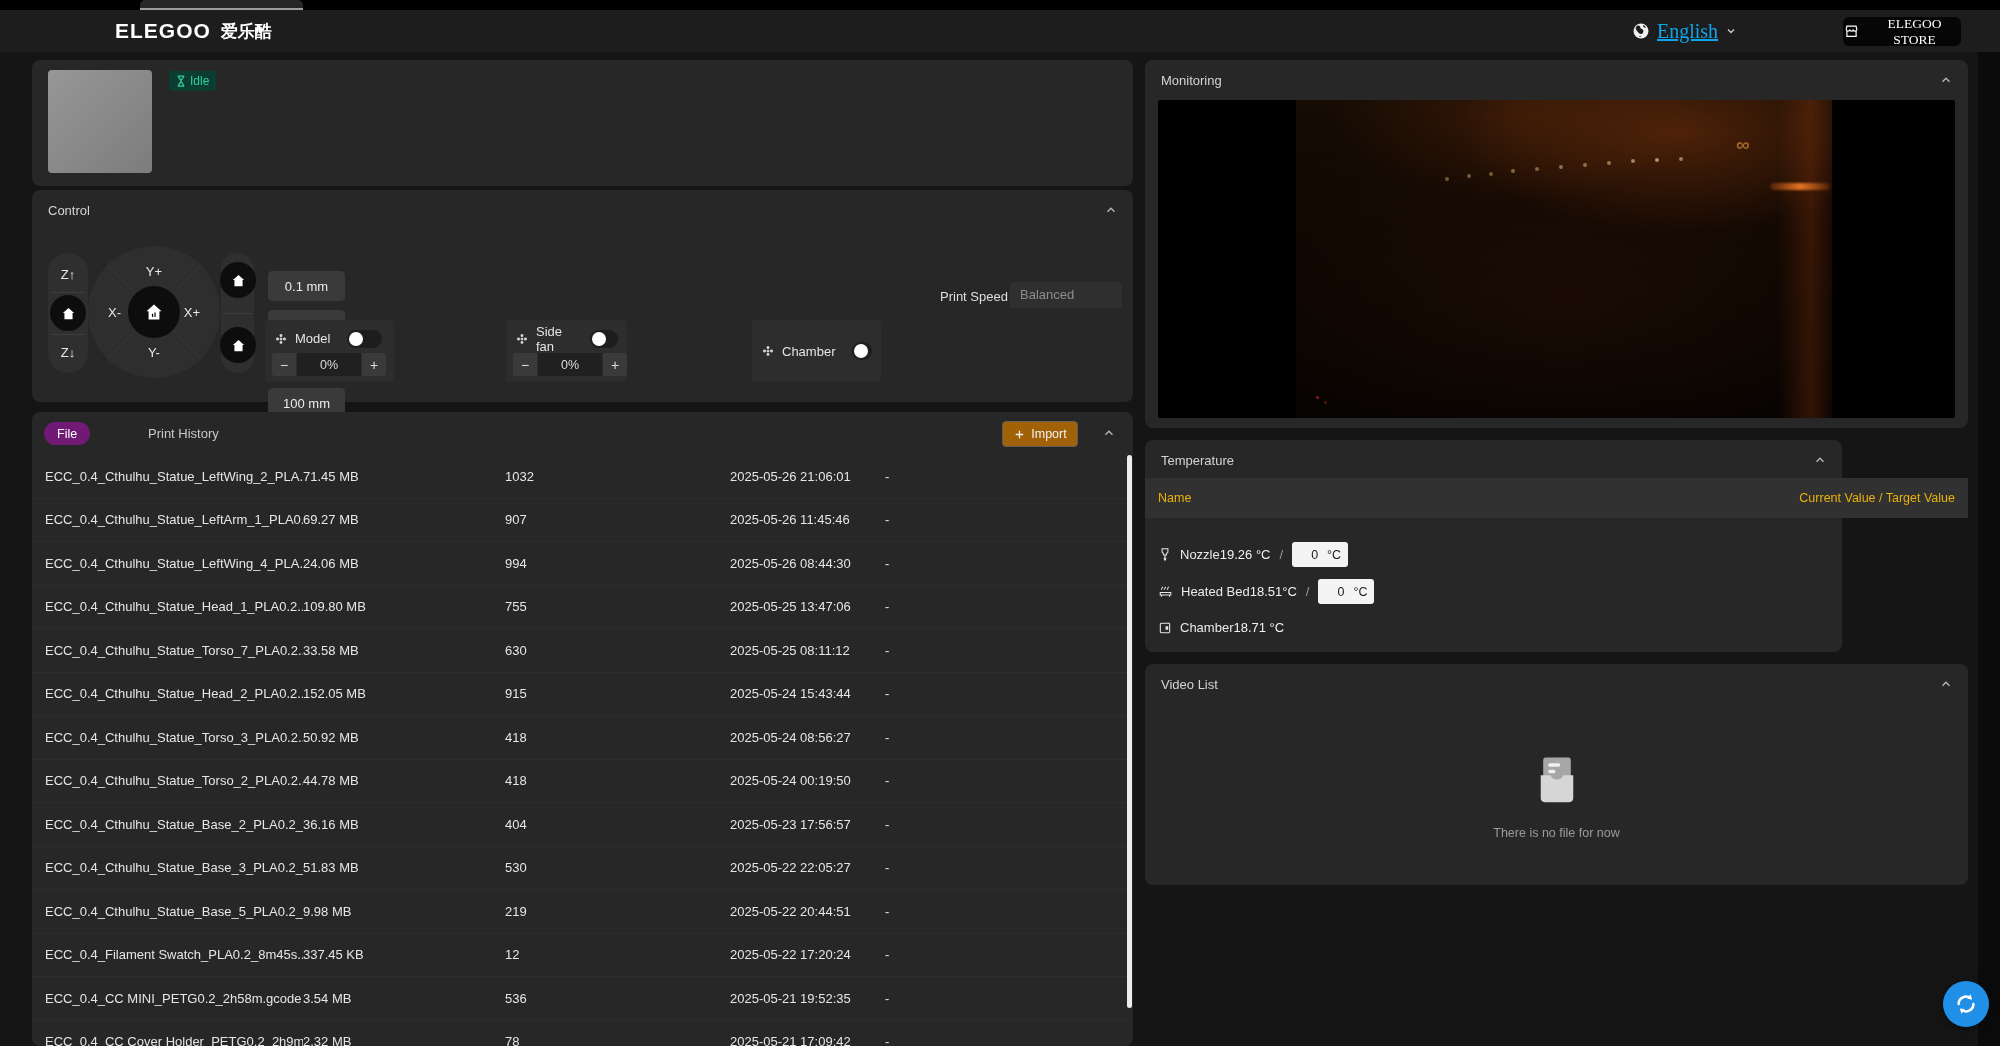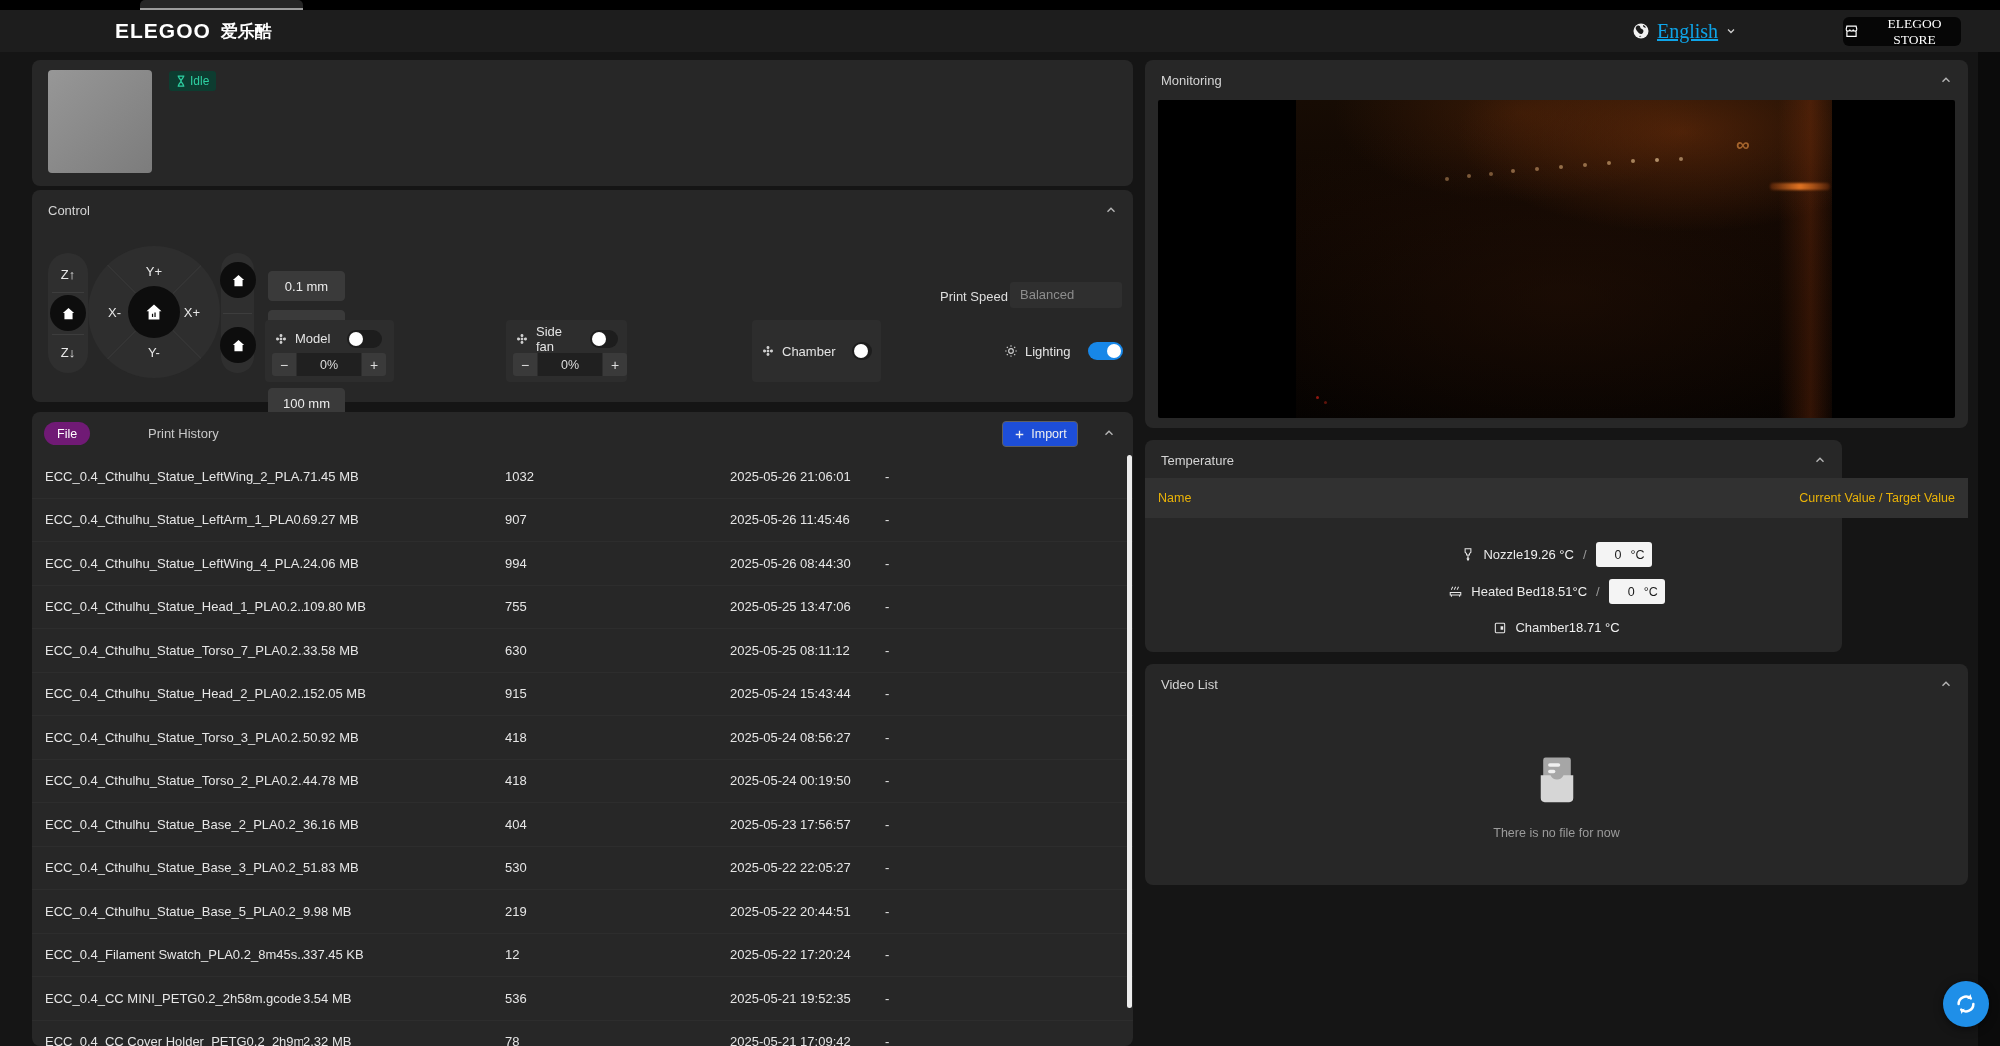--- a/index.html
+++ b/index.html
@@ -58,21 +58,21 @@
   .toggle.on .knob { left:auto; right:2px; }
   .stepper { position:absolute; left:7px; top:33px; display:flex; gap:1px; height:23px; }
   .stp-btn { width:24px; background:#3a3a3a; border:none; color:#dedede; font-size:14px; cursor:pointer; }
   .stp-btn.l { border-radius:3px 0 0 3px; } .stp-btn.r { border-radius:0 3px 3px 0; }
   .stp-val { width:64px; background:#202020; color:#dedede; display:flex; align-items:center; justify-content:center; font-size:12.5px; }
 
   
   .file-card { left:32px; top:412px; width:1101px; height:634px; overflow:hidden; }
   .file-tab { position:absolute; left:12px; top:10px; height:23px; padding:0 13px; background:#701a75; border:none; border-radius:12px; color:#fff; font-size:12.5px; cursor:pointer; }
   .history-tab { position:absolute; left:104px; top:10px; height:23px; line-height:23px; padding:0 12px; color:#c9c9c9; font-size:13px; cursor:pointer; }
-  .import-btn { position:absolute; left:970px; top:9px; width:76px; height:26px; background:#1d4ed8; border:1px solid #5f5f5f; border-radius:4px; color:#f0f0f0; font-size:12.5px; display:flex; align-items:center; justify-content:center; gap:5px; cursor:pointer; }
+  .import-btn { position:absolute; left:970px; top:9px; width:76px; height:26px; background:#a16207; border:1px solid #5f5f5f; border-radius:4px; color:#f0f0f0; font-size:12.5px; display:flex; align-items:center; justify-content:center; gap:5px; cursor:pointer; }
   .file-collapse { top:13px; right:16px; }
   .file-rows { position:absolute; left:0; top:43px; width:1101px; }
   .frow { display:grid; grid-template-columns:258px 202px 225px 155px 1fr; align-items:center; height:43.5px; padding-left:13px; border-bottom:1px solid #2d2d2d; cursor:pointer; }
   .frow span { font-size:13px; color:#e6e6e6; white-space:nowrap; overflow:hidden; }
   .vscroll { position:absolute; left:1095px; top:43px; width:5px; height:553px; background:#ececec; border-radius:3px; cursor:grab; }
 
   
   .monitor-card { left:1145px; top:60px; width:823px; height:368px; }
   .camera { position:absolute; left:13px; top:40px; width:797px; height:318px; background:#000; border-radius:2px; overflow:hidden; }
   .cam-video { position:absolute; left:138px; top:0; width:536px; height:318px;
@@ -91,21 +91,21 @@
       194px 73px 0 1px rgba(255,195,130,.40), 216px 70px 0 1px rgba(255,200,140,.45),
       240px 68px 0 1px rgba(255,200,140,.45), 264px 66px 0 1px rgba(255,205,145,.48),
       288px 64px 0 1px rgba(255,205,145,.48), 312px 62px 0 1px rgba(255,210,150,.5),
       336px 60px 0 1px rgba(255,215,160,.55), 360px 59px 0 1px rgba(255,220,170,.6),
       384px 58px 0 1px rgba(255,220,170,.5); }
   .cam-led { position:absolute; left:20px; top:296px; width:3px; height:3px; border-radius:50%; background:rgba(255,40,28,.55); box-shadow:8px 5px 0 0 rgba(255,45,30,.35); }
 
   
   .temp-card { left:1145px; top:440px; width:697px; height:212px; }
   .sec-head-row { position:absolute; left:0; top:38px; width:823px; height:40px; background:#313131; display:flex; align-items:center; justify-content:space-between; padding:0 13px; color:#eab308; font-size:12.5px;text-align:center; }
-  .t-row { position:absolute; left:0; width:823px; height:37px; display:flex; align-items:center; justify-content:center; padding:0 13px; }
+  .t-row { position:absolute; left:0; width:823px; height:37px; display:flex; align-items:center; justify-content:flex-start; padding:0 13px; }
   .t-left { display:flex; align-items:center; gap:8px; color:#eaeaea; }
   .t-right { display:flex; align-items:center; }
   .t-cur { color:#f2f2f2; }
   .t-sep { color:#9a9a9a; margin:0 9px; }
   .t-input { width:56px; height:25px; background:#f4f4f4; border-radius:3px; color:#1b1b1b; display:flex; align-items:center; justify-content:flex-end; padding:0 7px; gap:9px; font-size:12.5px; cursor:text; }
 
   
   .video-card { left:1145px; top:664px; width:823px; height:221px; }
   .v-head { position:absolute; left:0; top:36px; width:823px; height:44px; background:#313131; }
   .v-head span { position:absolute; top:14px; font-size:12.5px; font-weight:700; color:#ededed; }
@@ -285,34 +285,20 @@
             <path d="M12 3.5c3 0 3.2 3.8 1.2 5L12 9.3l-1.2-.8c-2-1.2-1.8-5 1.2-5zM12 20.5c-3 0-3.2-3.8-1.2-5l1.2-.8 1.2.8c2 1.2 1.8 5-1.2 5zM3.5 12c0-3 3.8-3.2 5-1.2l.8 1.2-.8 1.2c-1.2 2-5 1.8-5-1.2zM20.5 12c0 3-3.8 3.2-5 1.2L14.7 12l.8-1.2c1.2-2 5-1.8 5 1.2z"></path>
           </svg>
       </span>
       <span class="fan-label">Chamber</span>
       <div class="toggle">
           <div class="knob"></div>
         </div>
     </div>
   </div>
 
-  <div class="abs" style="left:963px; top:130px; height:62px;">
-    <div class="fan-row" style="padding-top:31px;">
-      <span>
-        <svg width="14" height="14" viewBox="0 0 24 24" fill="none" stroke="#cfcfcf" stroke-width="2">
-            <circle cx="12" cy="12" r="4"></circle>
-            <path d="M12 2v2.5M12 19.5V22M2 12h2.5M19.5 12H22M4.8 4.8l1.8 1.8M17.4 17.4l1.8 1.8M19.2 4.8l-1.8 1.8M6.6 17.4l-1.8 1.8"></path>
-          </svg>
-      </span>
-      <span class="fan-label">Lighting</span>
-      <div class="toggle on">
-          <div class="knob"></div>
-        </div>
-    </div>
-  </div>
 </div>
 
 <div class="card file-card">
   <button class="file-tab">File</button>
   <div class="history-tab">Print History</div>
   <button class="import-btn">
     <span>
       <svg width="13" height="13" viewBox="0 0 24 24" fill="none" stroke="#f0f0f0" stroke-width="2.4">
           <path d="M12 5v14M5 12h14"></path>
         </svg>

